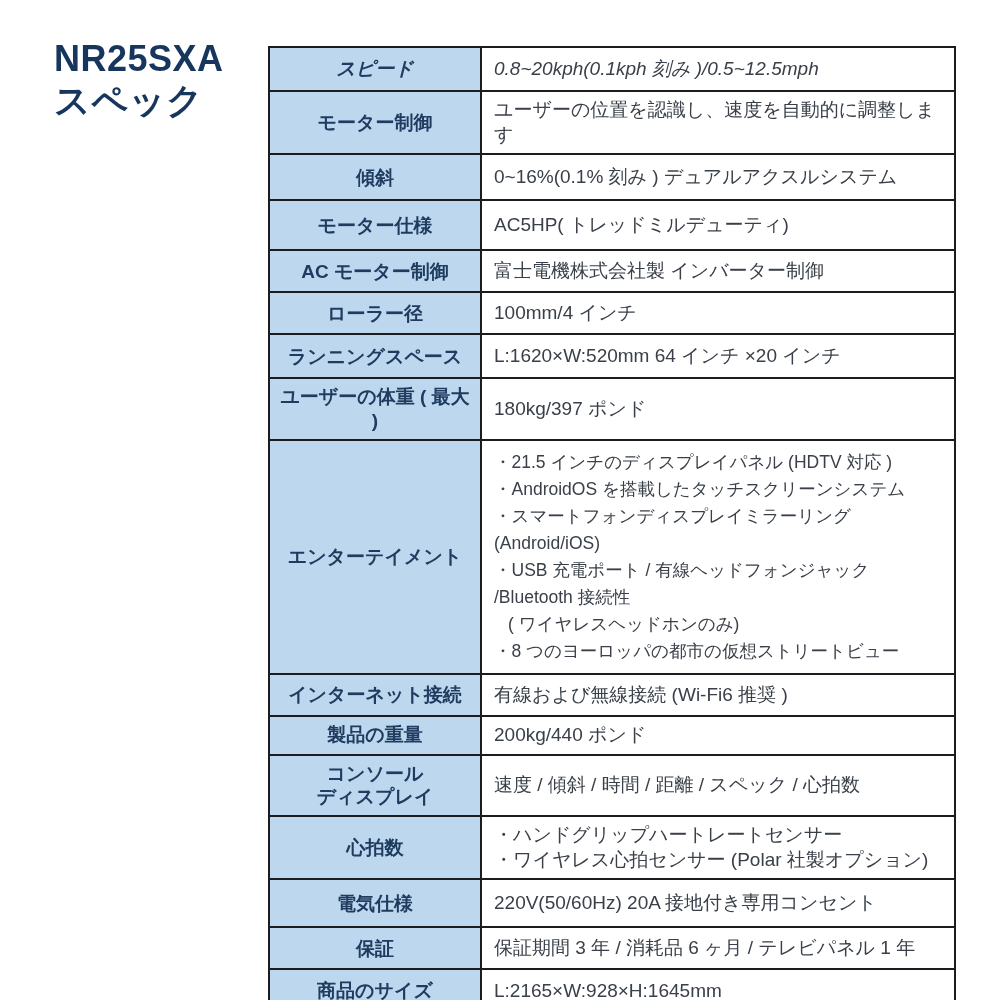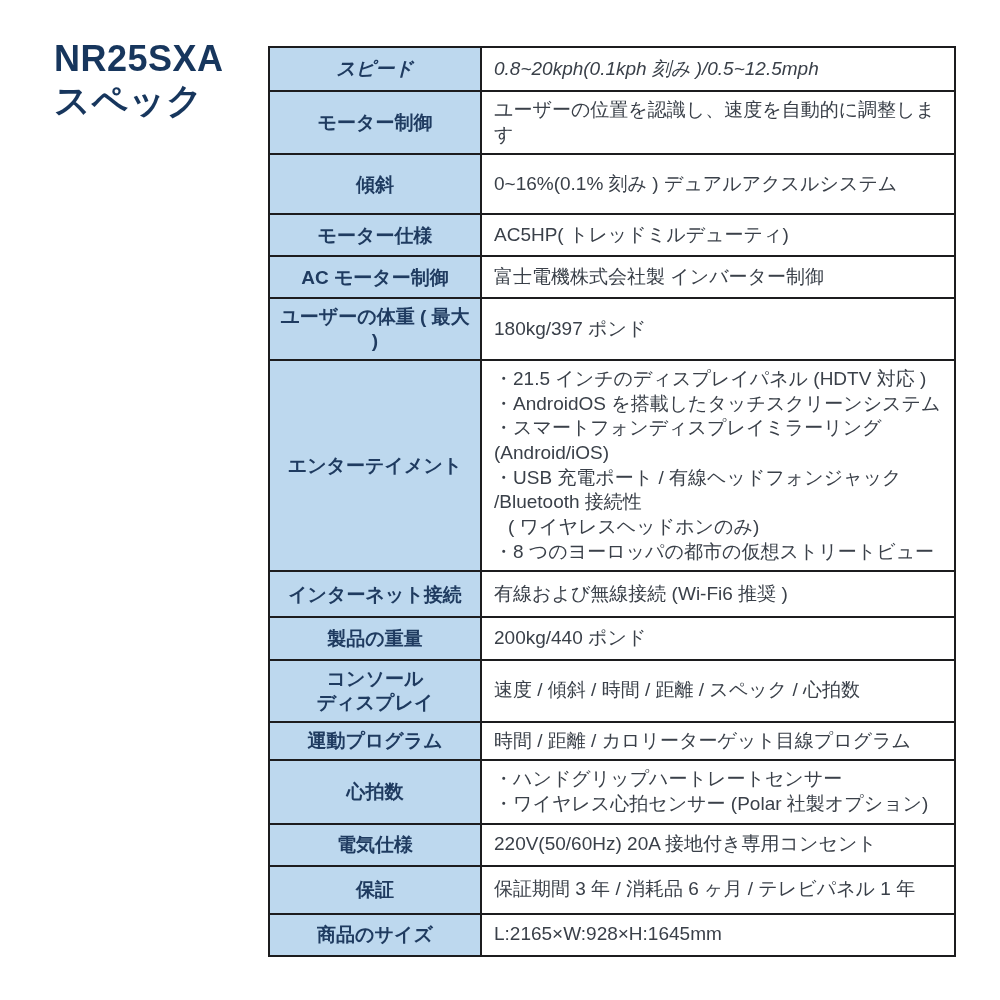--- a/index.html
+++ b/index.html
@@ -54,21 +54,21 @@
     color:var(--value-text);
     font-size:19px;
     font-weight:400;
     text-align:left;
     vertical-align:middle;
     padding:6px 12px;
     line-height:1.3;
   }
   
   tr:nth-child(1){height:44px;font-style:italic;}  tr:nth-child(2){height:42px;}
-  tr:nth-child(3){height:60px;}  tr:nth-child(4){height:42px;}
+  tr:nth-child(3){height:46px;}  tr:nth-child(4){height:50px;}
   tr:nth-child(5){height:42px;}  tr:nth-child(6){height:42px;}
   tr:nth-child(7){height:44px;}  tr:nth-child(8){height:46px;}
   tr:nth-child(10){height:42px;} tr:nth-child(11){height:34px;}
   tr:nth-child(12){height:48px;} tr:nth-child(13){height:42px;}
   tr:nth-child(14){height:48px;} tr:nth-child(15){height:42px;margin-left:20px;}
   tr:nth-child(16){height:43px;} tr:nth-child(17){height:44px;}
   tr:nth-child(18){height:46px;}
   
   td .line{display:block;}
   tr:nth-child(9) td{padding:8px 12px;}
@@ -98,20 +98,28 @@
         </tr>
         <tr>
           <th>モーター仕様</th>
           <td>AC5HP( トレッドミルデューティ)</td>
         </tr>
         <tr>
           <th>AC モーター制御</th>
           <td>富士電機株式会社製 インバーター制御</td>
         </tr>
         <tr>
+          <th>ローラー径</th>
+          <td>100mm/4 インチ</td>
+        </tr>
+        <tr>
+          <th>ランニングスペース</th>
+          <td>L:1620×W:520mm 64 インチ ×20 インチ</td>
+        </tr>
+        <tr>
           <th>ユーザーの体重 ( 最大 )</th>
           <td>180kg/397 ポンド</td>
         </tr>
         <tr>
           <th>エンターテイメント</th>
           <td>
             <div class="line">・21.5 インチのディスプレイパネル (HDTV 対応 )</div>
             <div class="line">・AndroidOS を搭載したタッチスクリーンシステム</div>
             <div class="line">・スマートフォンディスプレイミラーリング (Android/iOS)</div>
             <div class="line">・USB 充電ポート / 有線ヘッドフォンジャック /Bluetooth 接続性</div>
@@ -126,24 +134,20 @@
         <tr>
           <th>製品の重量</th>
           <td>200kg/440 ポンド</td>
         </tr>
         <tr>
           <th>コンソール
 ディスプレイ</th>
           <td>速度 / 傾斜 / 時間 / 距離 / スペック / 心拍数</td>
         </tr>
         <tr>
-          <th>運動プログラム</th>
-          <td>時間 / 距離 / カロリーターゲット目線プログラム</td>
-        </tr>
-        <tr>
           <th>心拍数</th>
           <td>
             <div class="line">・ハンドグリップハートレートセンサー</div>
             <div class="line">・ワイヤレス心拍センサー (Polar 社製オプション)</div>
           </td>
         </tr>
         <tr>
           <th>電気仕様</th>
           <td>220V(50/60Hz) 20A 接地付き専用コンセント</td>
         </tr>

